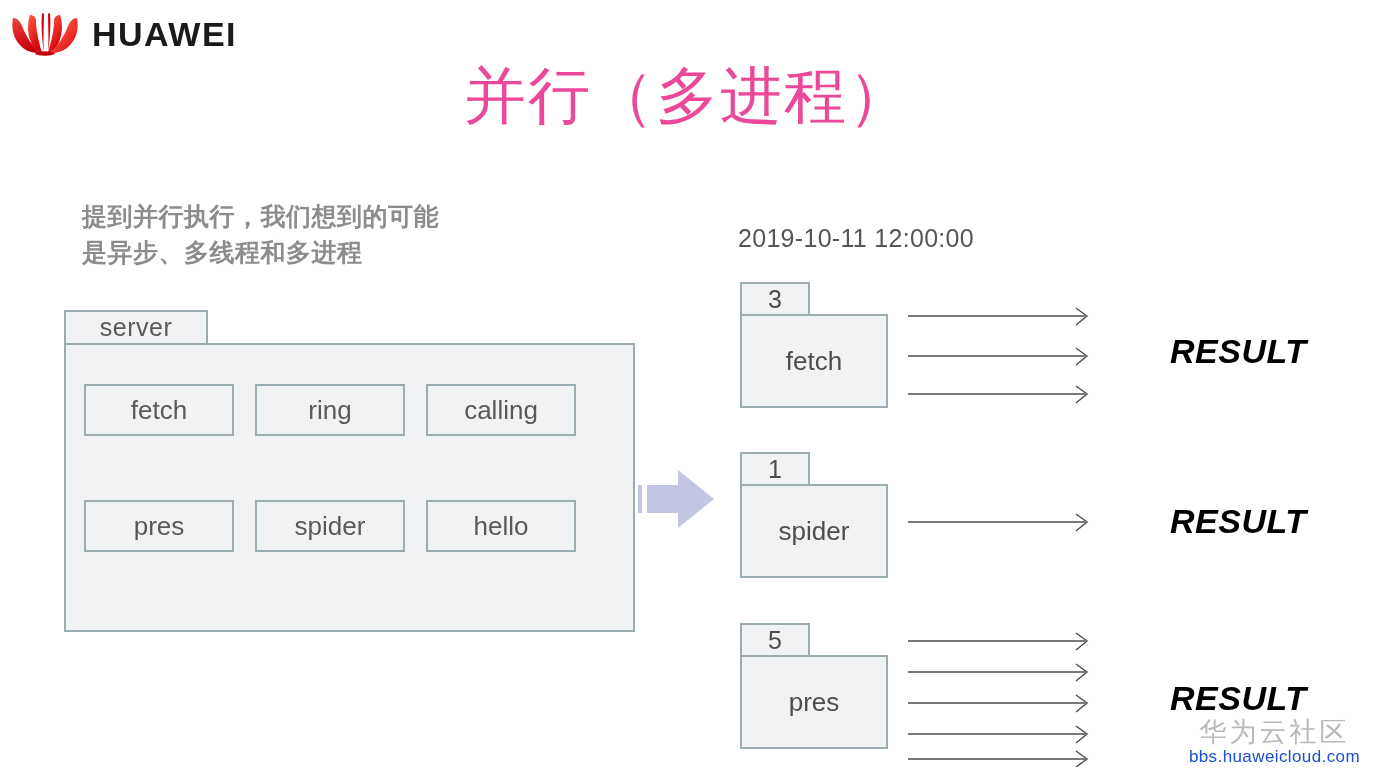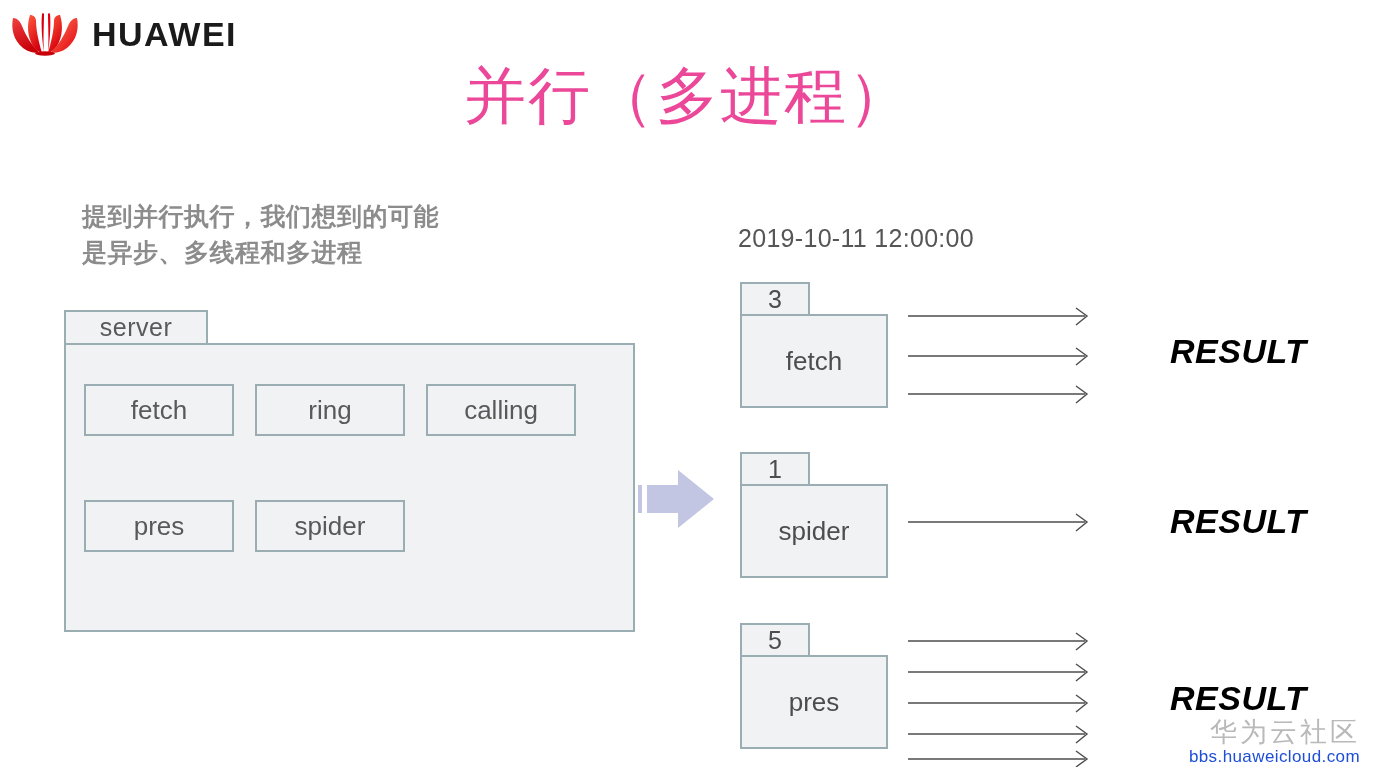--- a/index.html
+++ b/index.html
@@ -219,21 +219,20 @@
     position: absolute;
     right: 16px;
     bottom: 10px;
     text-align: center;
     color: #b9b9b9;
   }
   #watermark-cn {
     font-size: 27px;
     letter-spacing: 3px;
     line-height: 32px;
-    text-align: right;
   }
   #watermark-url {
     font-size: 17px;
     letter-spacing: 0.4px;
     line-height: 18px;
     color: #1d4ed8;
   }
 </style>
 </head>
 <body>
@@ -293,20 +292,23 @@
       </div>
     <div class="task-box">
         <span>calling</span>
       </div>
     <div class="task-box">
         <span>pres</span>
       </div>
     <div class="task-box">
         <span>spider</span>
       </div>
+    <div class="task-box">
+        <span>hello</span>
+      </div>
   </div>
 </div>
 
 <svg id="transition-arrow" viewBox="0 0 86 66">
   <rect x="0" y="19" width="4" height="28" fill="#c2c6e2"></rect>
   <rect x="8" y="19" width="4" height="28" fill="#c2c6e2"></rect>
   <path d="M17,19 L48,19 L48,4 L84,33 L48,62 L48,47 L17,47 Z" fill="#c2c6e2"></path>
 </svg>
 
 <div id="timestamp">2019-10-11 12:00:00</div>

